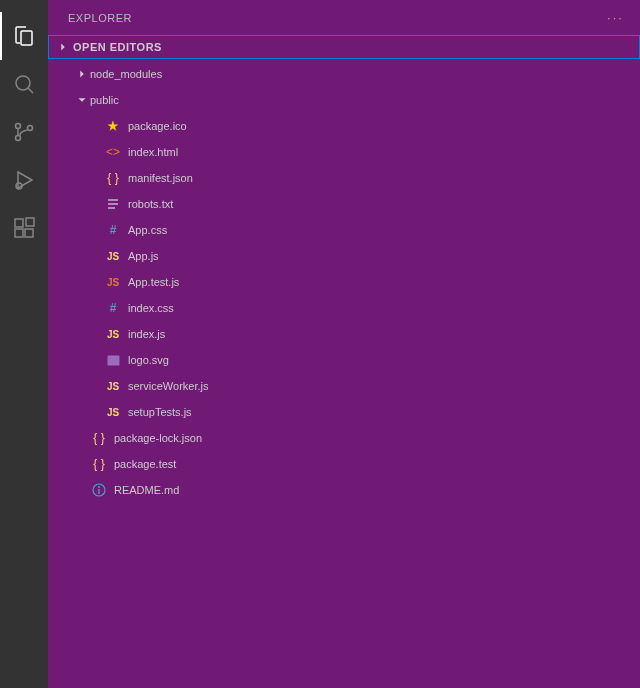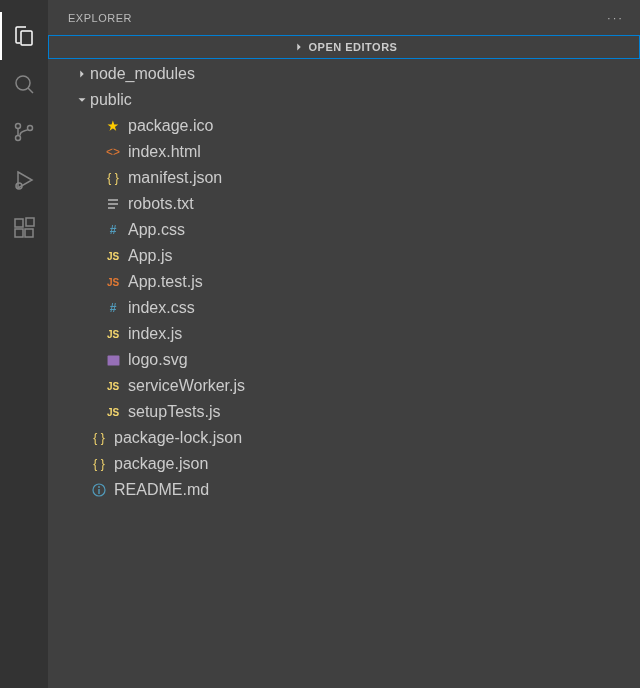--- a/index.html
+++ b/index.html
@@ -20,52 +20,51 @@
     display: flex; align-items: center; justify-content: center;
     color: #858585; cursor: pointer;
   }
   .activity-icon svg { width: 24px; height: 24px; }
   .activity-icon.active { color: #ffffff; }
   .activity-icon.active::before {
     content: ""; position: absolute; left: 0; width: 2px; height: 48px; background: #fff;
   }
   .activity-icon { position: relative; }
   .sidebar {
-    flex: 1; background: #404040;
+    flex: 1; background: #701a75;
     display: flex; flex-direction: column;
   }
   .panel-header {
     height: 35px; display: flex; align-items: center;
     justify-content: space-between; padding: 0 16px 0 20px;
     font-size: 11px; letter-spacing: 0.5px; color: #bbbbbb;
   }
   .panel-title { text-transform: uppercase; }
   .ellipsis { color: #bbbbbb; letter-spacing: 2px; cursor: pointer; }
   .section-header {
     height: 24px; display: flex; align-items: center;
     padding: 0 6px; font-size: 11px; font-weight: 700;
     letter-spacing: 0.5px; color: #cccccc; cursor: pointer;
     text-transform: uppercase;
-    justify-content: center;
   }
   .section-header.open-editors {
     border: 1px solid #007fd4;
     outline-offset: -1px;
   }
   .chev { width: 16px; height: 16px; display: inline-flex; align-items: center; justify-content: center; margin-right: 2px; }
   .chev svg { width: 14px; height: 14px; }
   .tree { padding: 2px 0; }
   .tree-row {
     height: 26px; display: flex; align-items: center;
     padding-left: 10px; cursor: pointer; color: #cccccc;
   }
   .twistie { width: 16px; height: 16px; display: inline-flex; align-items: center; justify-content: center; flex-shrink: 0; }
   .twistie svg { width: 14px; height: 14px; }
   .file-icon { width: 18px; height: 18px; display: inline-flex; align-items: center; justify-content: center; margin-right: 6px; flex-shrink: 0; font-size: 12px; font-weight: 700;}
-  .label { font-size: 16px; }
+  .label { font-size: 11px; }
   .indent-1 { padding-left: 26px; }
   .indent-2 { padding-left: 40px; }
   .ico-favicon { color: #ffcc00; }
   .ico-html { color: #e37933; font-weight: 400;}
   .ico-png { color: #a074c4; }
   .ico-json { color: #f5d76e; font-weight: 400;}
   .ico-txt { color: #cccccc; }
   .ico-css { color: #519aba; }
   .ico-js { color: #f5d76e; font-size: 10px;}
   .ico-testjs { color: #e37933; font-size: 10px;}
@@ -225,21 +224,21 @@
     </div>
 
     <div class="tree-row indent-1">
       <span class="twistie"></span>
       <span class="file-icon ico-json">{ }</span>
       <span class="label">package-lock.json</span>
     </div>
     <div class="tree-row indent-1">
       <span class="twistie"></span>
       <span class="file-icon ico-json">{ }</span>
-      <span class="label">package.json</span>
+      <span class="label">package.test</span>
     </div>
     <div class="tree-row indent-1">
       <span class="twistie"></span>
       <span class="file-icon ico-info">
           <svg width="14" height="14" viewBox="0 0 14 14">
             <circle cx="7" cy="7" r="6" fill="none" stroke="currentColor" stroke-width="1.2"></circle>
             <circle cx="7" cy="4" r="0.9" fill="currentColor"></circle>
             <rect x="6.3" y="6" width="1.4" height="5" fill="currentColor"></rect>
           </svg>
         </span>

